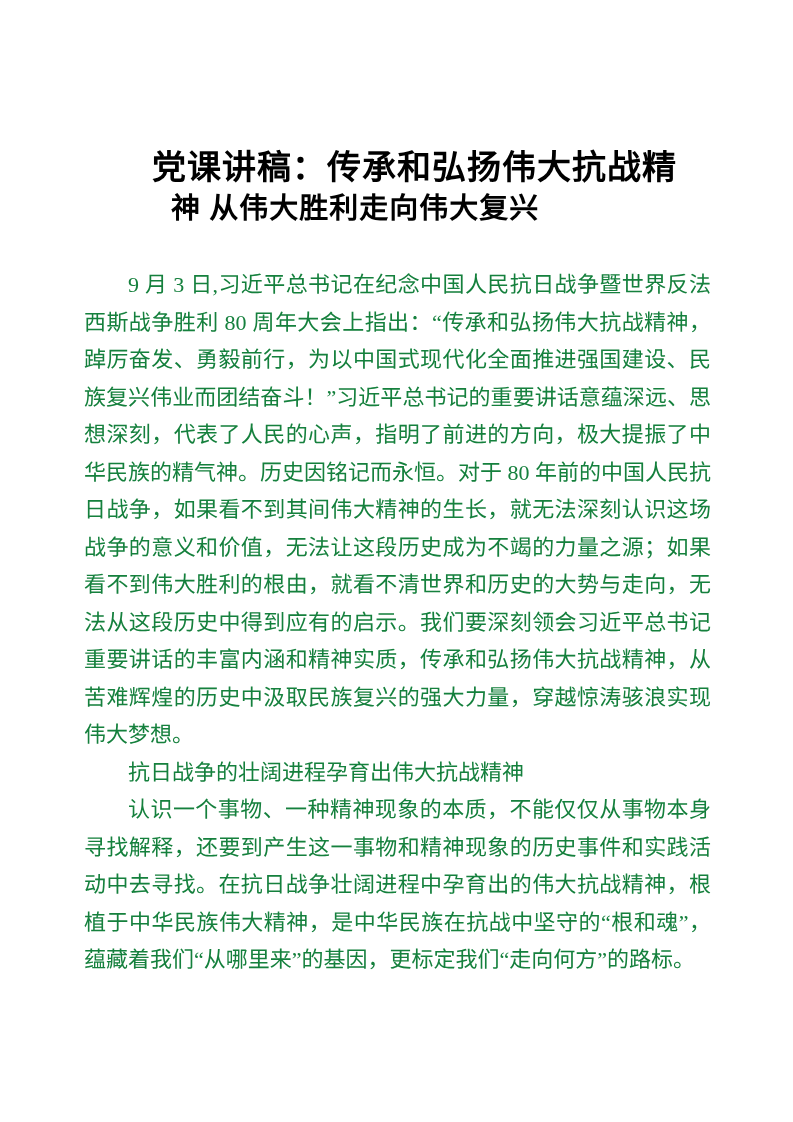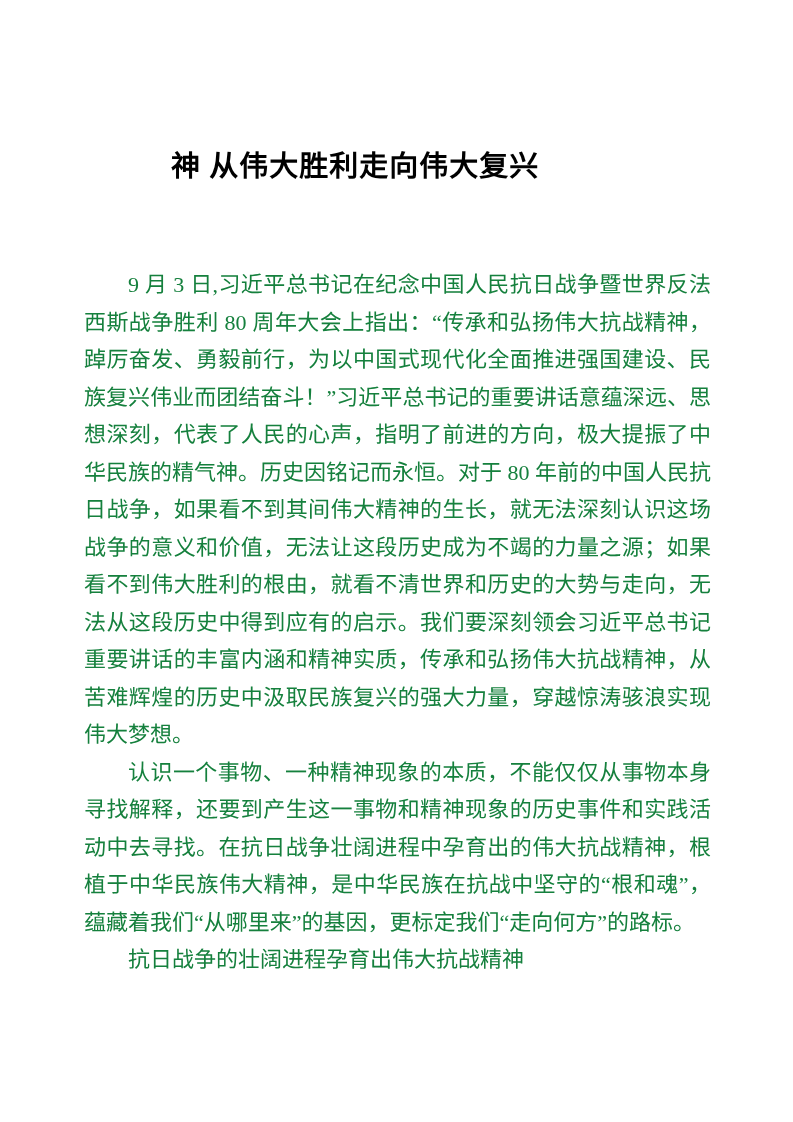--- a/index.html
+++ b/index.html
@@ -58,22 +58,23 @@
     padding: 0;
     text-indent: 2em;
   }
 </style>
 </head>
 <body>
 
 <div class="page">
 
   <h1 class="doc-title">
+    <span class="title-line-1">党课讲稿：传承和弘扬伟大抗战精</span>
     <span class="title-line-2">神 从伟大胜利走向伟大复兴</span>
   </h1>
 
   <div class="doc-body">
     <p>9 月 3 日,习近平总书记在纪念中国人民抗日战争暨世界反法西斯战争胜利 80 周年大会上指出：“传承和弘扬伟大抗战精神，踔厉奋发、勇毅前行，为以中国式现代化全面推进强国建设、民族复兴伟业而团结奋斗！”习近平总书记的重要讲话意蕴深远、思想深刻，代表了人民的心声，指明了前进的方向，极大提振了中华民族的精气神。历史因铭记而永恒。对于 80 年前的中国人民抗日战争，如果看不到其间伟大精神的生长，就无法深刻认识这场战争的意义和价值，无法让这段历史成为不竭的力量之源；如果看不到伟大胜利的根由，就看不清世界和历史的大势与走向，无法从这段历史中得到应有的启示。我们要深刻领会习近平总书记重要讲话的丰富内涵和精神实质，传承和弘扬伟大抗战精神，从苦难辉煌的历史中汲取民族复兴的强大力量，穿越惊涛骇浪实现伟大梦想。</p>
+    <p>抗日战争的壮阔进程孕育出伟大抗战精神</p>
     <p>认识一个事物、一种精神现象的本质，不能仅仅从事物本身寻找解释，还要到产生这一事物和精神现象的历史事件和实践活动中去寻找。在抗日战争壮阔进程中孕育出的伟大抗战精神，根植于中华民族伟大精神，是中华民族在抗战中坚守的“根和魂”，蕴藏着我们“从哪里来”的基因，更标定我们“走向何方”的路标。</p>
-    <p>抗日战争的壮阔进程孕育出伟大抗战精神</p>
   </div>
 
 </div>
 
 </body></html>

